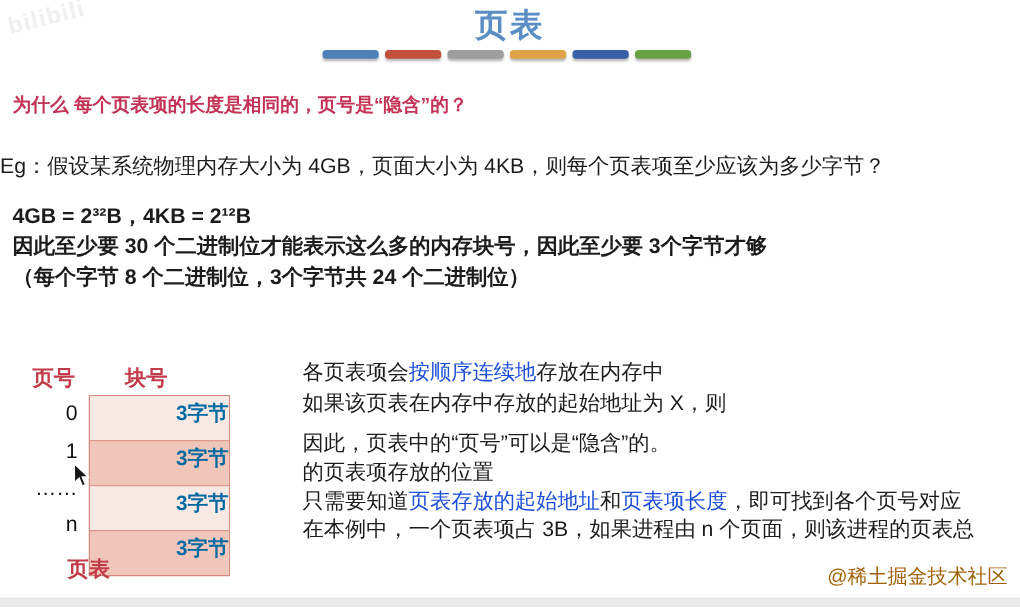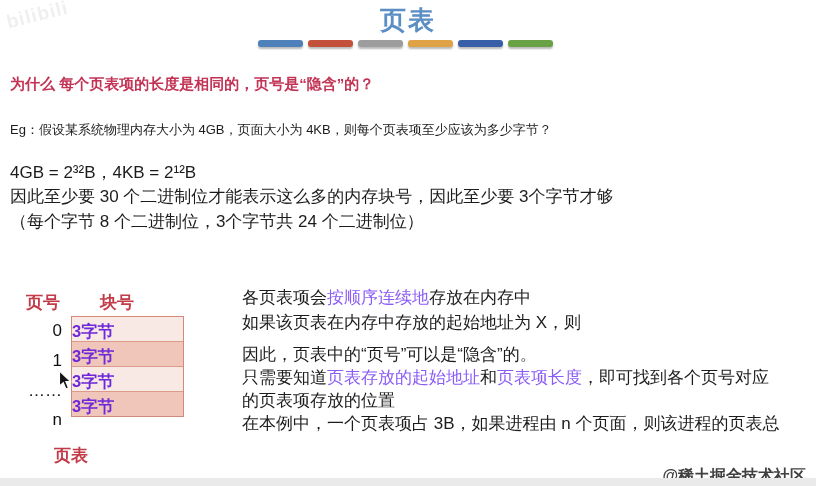--- a/index.html
+++ b/index.html
@@ -6,74 +6,74 @@
   .stage{
     position:relative;width:816px;height:486px;background:#ffffff;overflow:hidden;
     font-family:"Liberation Sans","DejaVu Sans",sans-serif;color:#1c1c1c;
   }
   
   .wm-bili{
     position:absolute;left:6px;top:4px;font-size:19px;font-weight:bold;
     color:rgba(120,120,120,0.12);transform:rotate(-14deg);letter-spacing:1px;
   }
   .wm-juejin{
-    position:absolute;right:10px;top:466px;font-size:16px;color:#404040;font-weight:bold;
+    position:absolute;right:10px;top:451px;font-size:16px;color:#a16207;
   }
   
   .title{
     position:absolute;left:0;top:3px;width:816px;text-align:center;
     font-size:26px;font-weight:bold;color:#5b8ec4;letter-spacing:2px;
   }
   .bars{
     position:absolute;left:258px;top:40px;display:flex;gap:5px;
   }
   .bar{
     width:45px;height:7px;border-radius:3px;
     box-shadow:0 2px 2px rgba(0,0,0,0.28);
   }
   
   .question{
     position:absolute;left:10px;top:75px;font-size:15px;font-weight:bold;
     color:#c23355;white-space:nowrap;
   }
   .eg-line{
-    position:absolute;left:10px;top:121px;font-size:13px;white-space:nowrap;
+    position:absolute;left:0;top:121px;font-size:17px;white-space:nowrap;
   }
   .derivation{
     position:absolute;left:10px;top:161px;font-size:17px;line-height:24.3px;
   }
-  .derivation div{white-space:nowrap;}
+  .derivation div{white-space:nowrap;font-weight:bold;}
   
   .pt-diagram{position:absolute;left:18px;top:290px;width:190px;height:190px;}
   .pt-head{position:absolute;top:1px;font-size:17px;font-weight:bold;color:#c23b48;white-space:nowrap;}
   .pt-head.page{left:8px;}
   .pt-head.block{left:82px;}
   .pt-nums{position:absolute;left:0;top:26px;width:44px;text-align:right;}
   .pt-nums div{height:29.8px;line-height:29.8px;font-size:17px;color:#111;}
   .pt-cells{
     position:absolute;left:53px;top:26px;width:111px;
     border:1.6px solid #d18a7c;
   }
   .pt-cells div{
-    height:24px;line-height:28.2px;text-align:left;font-size:16.5px;
-    font-weight:bold;color:#6d28d9;border-top:1.4px solid #dc9a8b;
+    height:35px;line-height:28.2px;text-align:right;font-size:16.5px;
+    font-weight:bold;color:#0369a1;border-top:1.4px solid #dc9a8b;
   }
   .pt-cells div:first-child{border-top:none;}
   .cell-light{background:#f9e9e5;}
   .cell-dark{background:#f0c6ba;}
   .pt-caption{
     position:absolute;left:36px;top:154px;font-size:17px;font-weight:bold;color:#c23b48;
   }
   .cursor{position:absolute;left:40px;top:80px;}
   
   .expl{position:absolute;left:242px;top:286px;width:574px;font-size:17px;}
   .expl .p1 div{line-height:24.5px;white-space:nowrap;}
   .expl .p2{margin-top:8px;}
   .expl .p2 div{line-height:23px;white-space:nowrap;}
-  .hl{color:#8b5cf6;}
+  .hl{color:#1d4ed8;}
   
   .bottom-strip{
     position:absolute;left:0;bottom:0;width:816px;height:8px;background:#eaeaea;
   }
 </style>
 </head>
 <body>
 
 <div class="stage">
 
@@ -127,22 +127,22 @@
     </span>
   </div>
 
   <div class="expl">
     <div class="p1">
       <div><span>各页表项会</span><span class="hl">按顺序连续地</span><span>存放在内存中</span></div>
       <div>如果该页表在内存中存放的起始地址为 X，则</div>
     </div>
     <div class="p2">
       <div>因此，页表中的“页号”可以是“隐含”的。</div>
+      <div>的页表项存放的位置</div>
       <div><span>只需要知道</span><span class="hl">页表存放的起始地址</span><span>和</span><span class="hl">页表项长度</span><span>，即可找到各个页号对应</span></div>
-      <div>的页表项存放的位置</div>
       <div>在本例中，一个页表项占 3B，如果进程由 n 个页面，则该进程的页表总</div>
     </div>
   </div>
 
   <div class="wm-juejin">@稀土掘金技术社区</div>
 
   <div class="bottom-strip"></div>
 
 </div>
 

